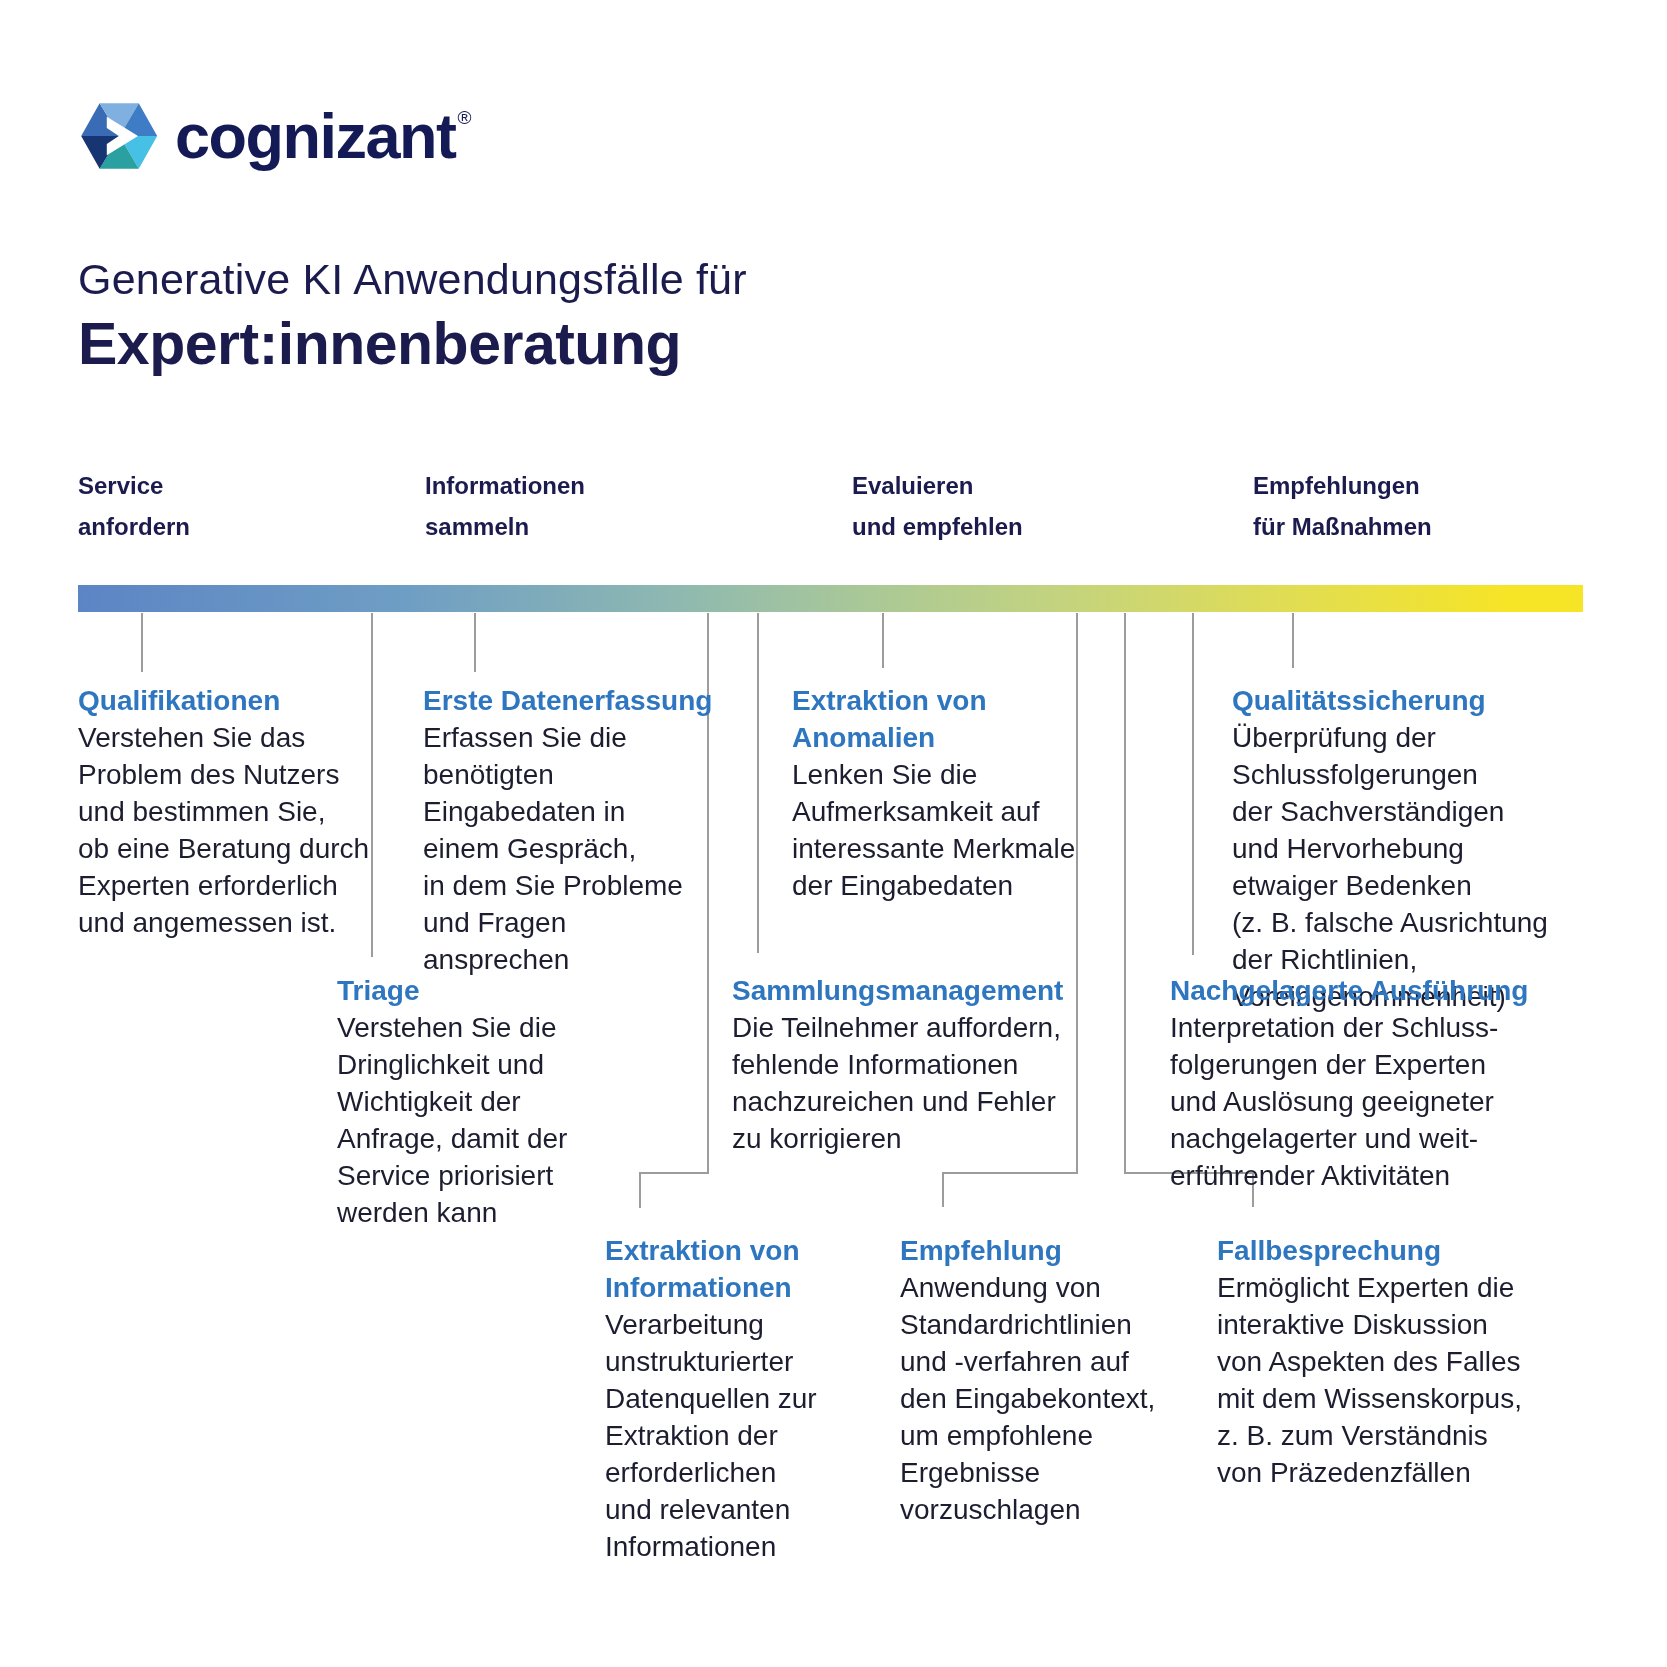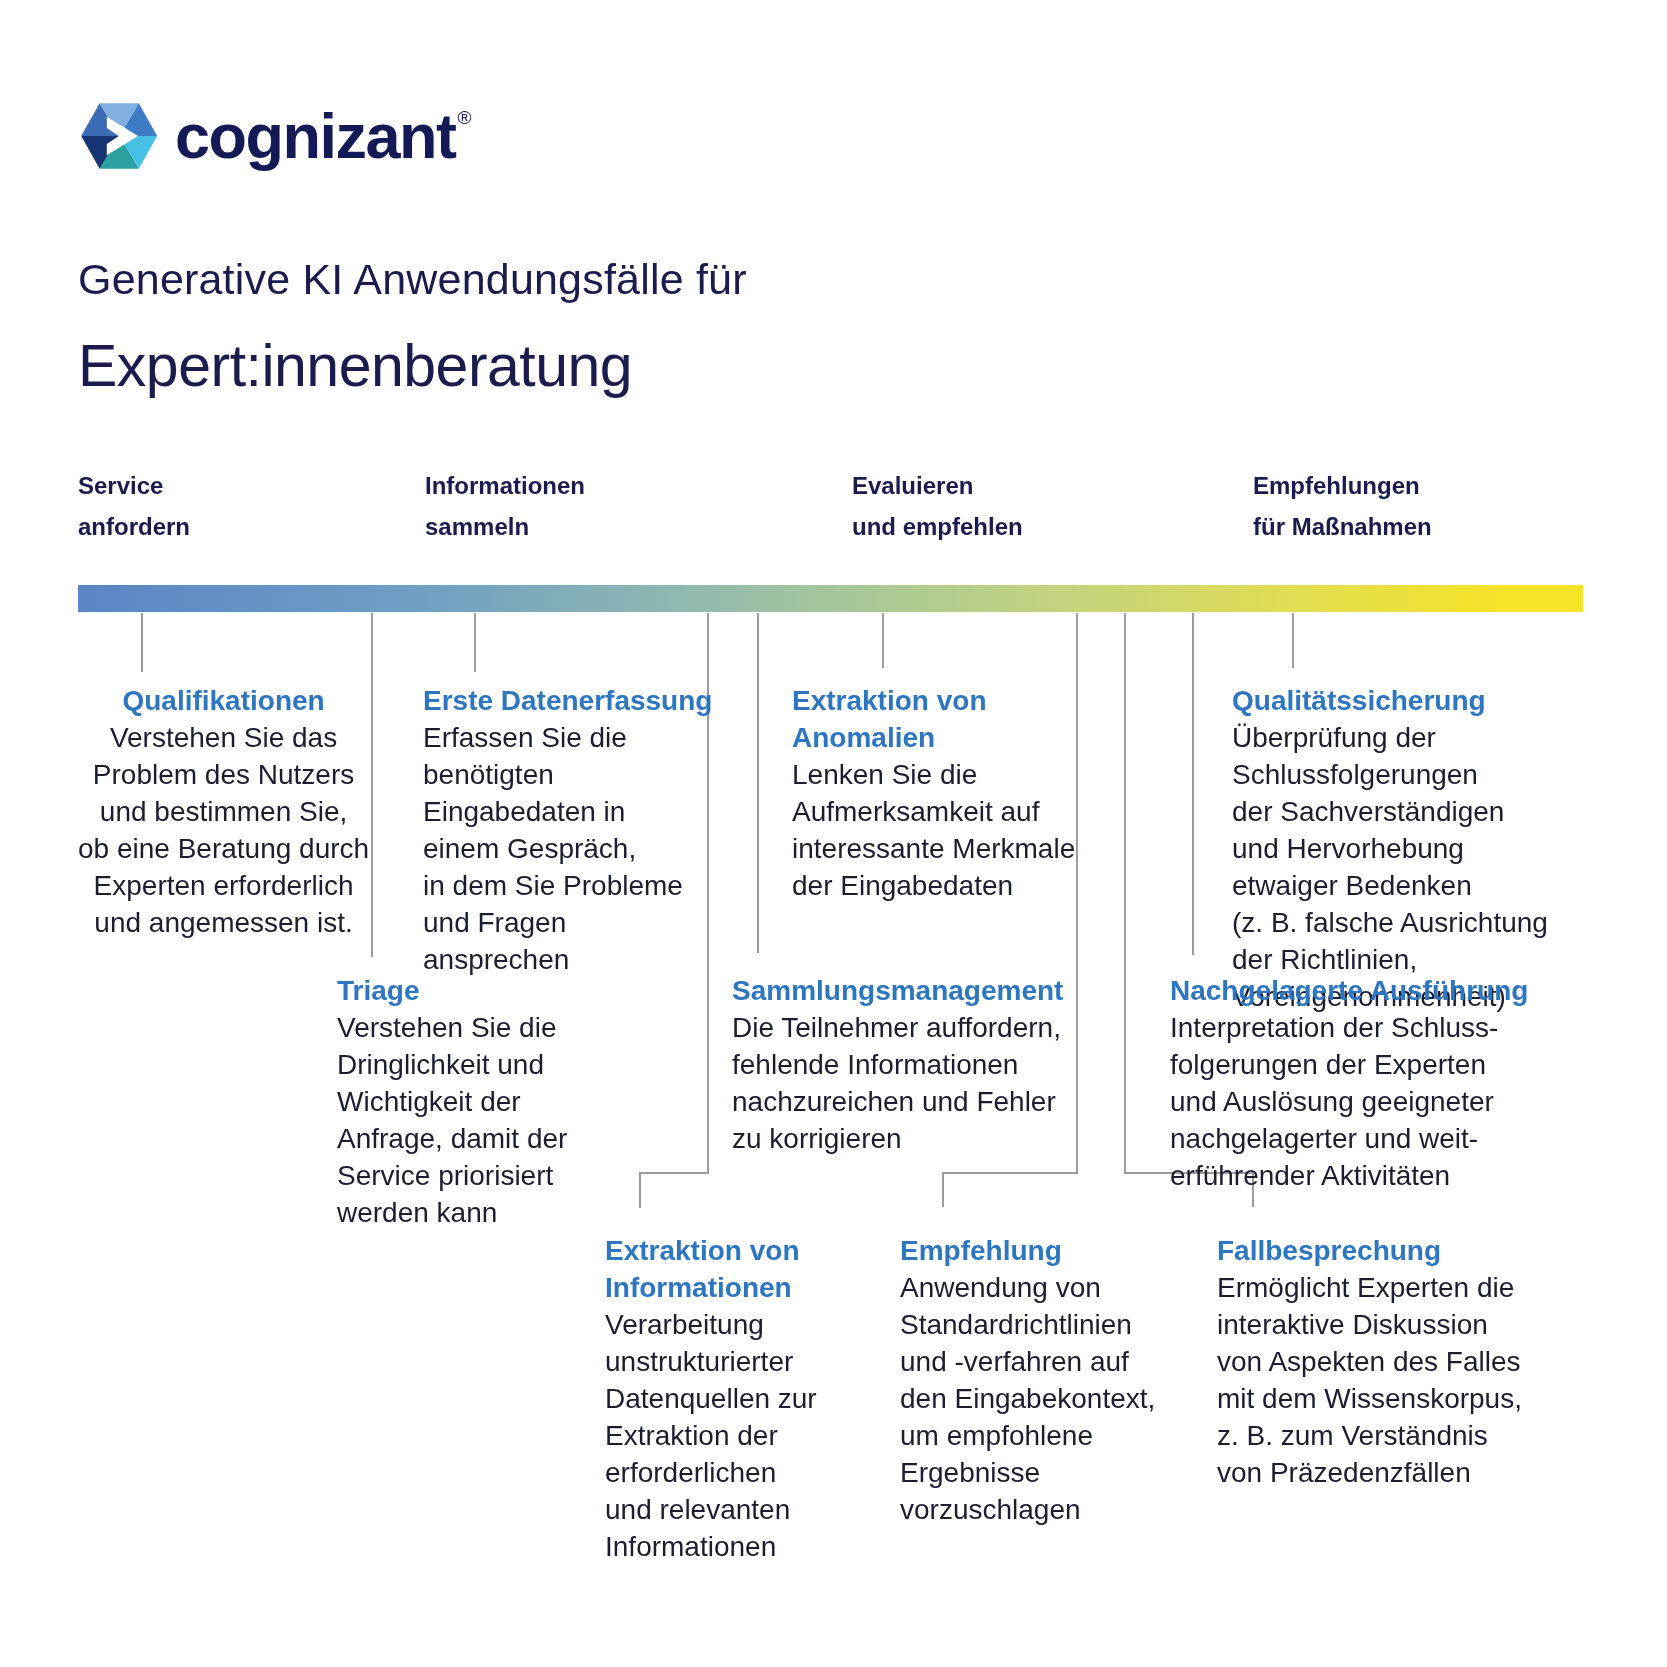--- a/index.html
+++ b/index.html
@@ -27,21 +27,21 @@
   }
   .logo .reg { font-size: 19px; font-weight: 400; color: #131a55; vertical-align: 34px; margin-left: 2px; }
 
   
   .subtitle {
     position: absolute; left: 78px; top: 255px;
     font-size: 43px; font-weight: 400; color: var(--navy); letter-spacing: 0.2px;
   }
   .title {
     position: absolute; left: 78px; top: 310px;
-    font-size: 59px; font-weight: 400; color: var(--navy); letter-spacing: -0.5px; margin-top: 22px;
+    font-size: 59px; font-weight: 700; color: var(--navy); letter-spacing: -0.5px;
   }
 
   
   .phase {
     position: absolute; top: 465px;
     font-size: 24px; font-weight: 700; color: var(--navy);
     line-height: 41px; white-space: pre-line;
   }
   .phase.p0 { left: 78px; }
   .phase.p1 { left: 425px; }
@@ -61,21 +61,21 @@
   
   .item { position: absolute; }
   .item .item-title {
     font-size: 28px; font-weight: 700; color: var(--accent);
     line-height: 37px; margin: 0; white-space: pre-line;
   }
   .item .item-body {
     font-size: 28px; font-weight: 400; color: var(--body-text);
     line-height: 37px; margin: 0; white-space: pre-line;
   }
-  .item.i0 { left: 78px;   top: 682px; text-align: center; }
+  .item.i0 { left: 78px;   top: 682px; }
   .item.i1 { left: 423px;  top: 682px; }
   .item.i2 { left: 792px;  top: 682px; }
   .item.i3 { left: 1232px; top: 682px; }
   .item.i4 { left: 337px;  top: 972px; }
   .item.i5 { left: 732px;  top: 972px; }
   .item.i6 { left: 1170px; top: 972px; }
   .item.i7 { left: 605px;  top: 1232px; }
   .item.i8 { left: 900px;  top: 1232px; }
   .item.i9 { left: 1217px; top: 1232px; }
 </style>

